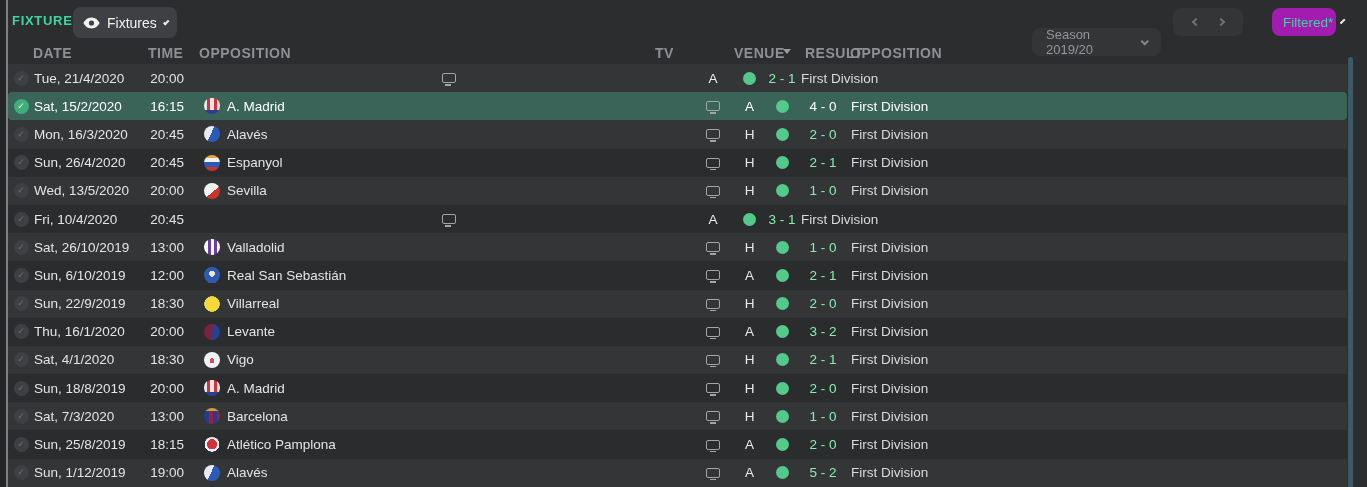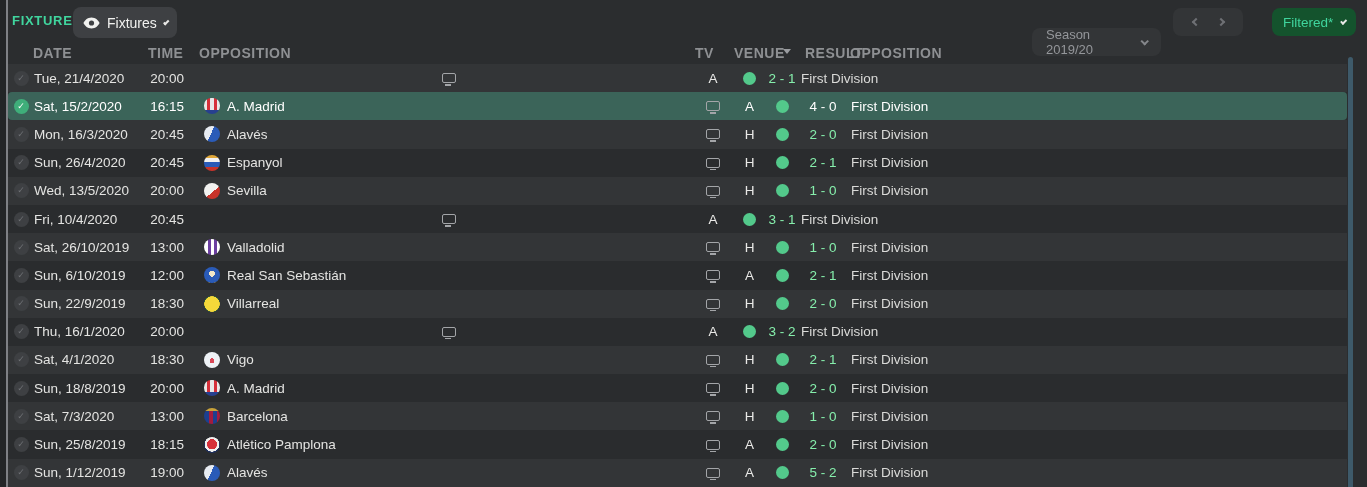--- a/index.html
+++ b/index.html
@@ -13,21 +13,21 @@
 
   
   .topbar { position:absolute; left:8px; top:0; right:0; height:40px; background:#2b2d2f; }
   .page-title { position:absolute; left:4px; top:13px; font-size:13px; font-weight:bold; letter-spacing:.7px; color:#40d59e; }
   .btn { position:absolute; display:flex; align-items:center; border-radius:8px; cursor:pointer; }
   .view-btn { left:65px; top:7px; width:104px; height:31px; background:#3e4043; padding:0 10px; gap:7px; }
   .view-btn .lbl { color:#f1f1ef; font-size:14px; }
   .season-btn { left:1024px; top:8px; width:129px; height:28px; background:#333537; padding:0 14px; gap:10px;margin-top:20px; }
   .season-btn .lbl { color:#94969a; font-size:13px; flex:1; }
   .pager { left:1165px; top:8px; width:70px; height:28px; background:#333537; justify-content:space-around; padding:0 10px; }
-  .filtered-btn { left:1264px; top:8px; width:84px; height:28px; background:#14532d; padding:0 11px; gap:8px; }
+  .filtered-btn { left:1264px; top:8px; width:64px; height:28px; background:#a21caf; padding:0 11px; gap:8px; }
   .filtered-btn .lbl { color:#40d59e; font-size:13.5px; flex:1; }
 
   .chev { display:inline-block; width:6px; height:6px; border-right:2px solid #e8e8e6; border-bottom:2px solid #e8e8e6; transform:rotate(45deg) translateY(-1px); }
   .chev.gray { border-color:#85878b; }
   .chev.dim { border-color:#6e7074; }
   .chev.left { transform:rotate(135deg); }
   .chev.right { transform:rotate(-45deg); }
 
   .eye { width:17px; height:12px; flex:0 0 auto; }
 
@@ -108,21 +108,21 @@
 
     <div class="btn filtered-btn">
       <span class="lbl">Filtered*</span>
       <span class="chev"></span>
     </div>
   </div>
 
   <span class="colhead" style="left:33px">DATE</span>
   <span class="colhead" style="left:148px">TIME</span>
   <span class="colhead" style="left:199px">OPPOSITION</span>
-  <span class="colhead" style="left:695px">TV</span>
+  <span class="colhead" style="left:655px">TV</span>
   <span class="colhead" style="left:734px">VENUE</span>
   <span class="sort-arrow"></span>
   <span class="colhead" style="left:805px">RESULT</span>
   <span class="colhead" style="left:850px">OPPOSITION</span>
 
   <div class="rows">
   <div class="row">
     <span class="cell check">
           <span class="checkmark">✓</span>
         </span>
@@ -312,20 +312,24 @@
     <span class="cell comp">First Division</span>
   </div>
 
   <div class="row">
     <span class="cell check">
           <span class="checkmark">✓</span>
         </span>
     <span class="cell date">Thu, 16/1/2020</span>
     <span class="cell time">20:00</span>
     <span class="cell"></span>
+    <span class="cell team">
+      <span class="badge badge-levante"></span>
+      <span>Levante</span>
+    </span>
     <span class="cell tv">
           <span class="tvicon"></span>
         </span>
     <span class="cell venue">A</span>
     <span class="cell dot">
           <span class="windot"></span>
         </span>
     <span class="cell result">3 - 2</span>
     <span class="cell comp">First Division</span>
   </div>

